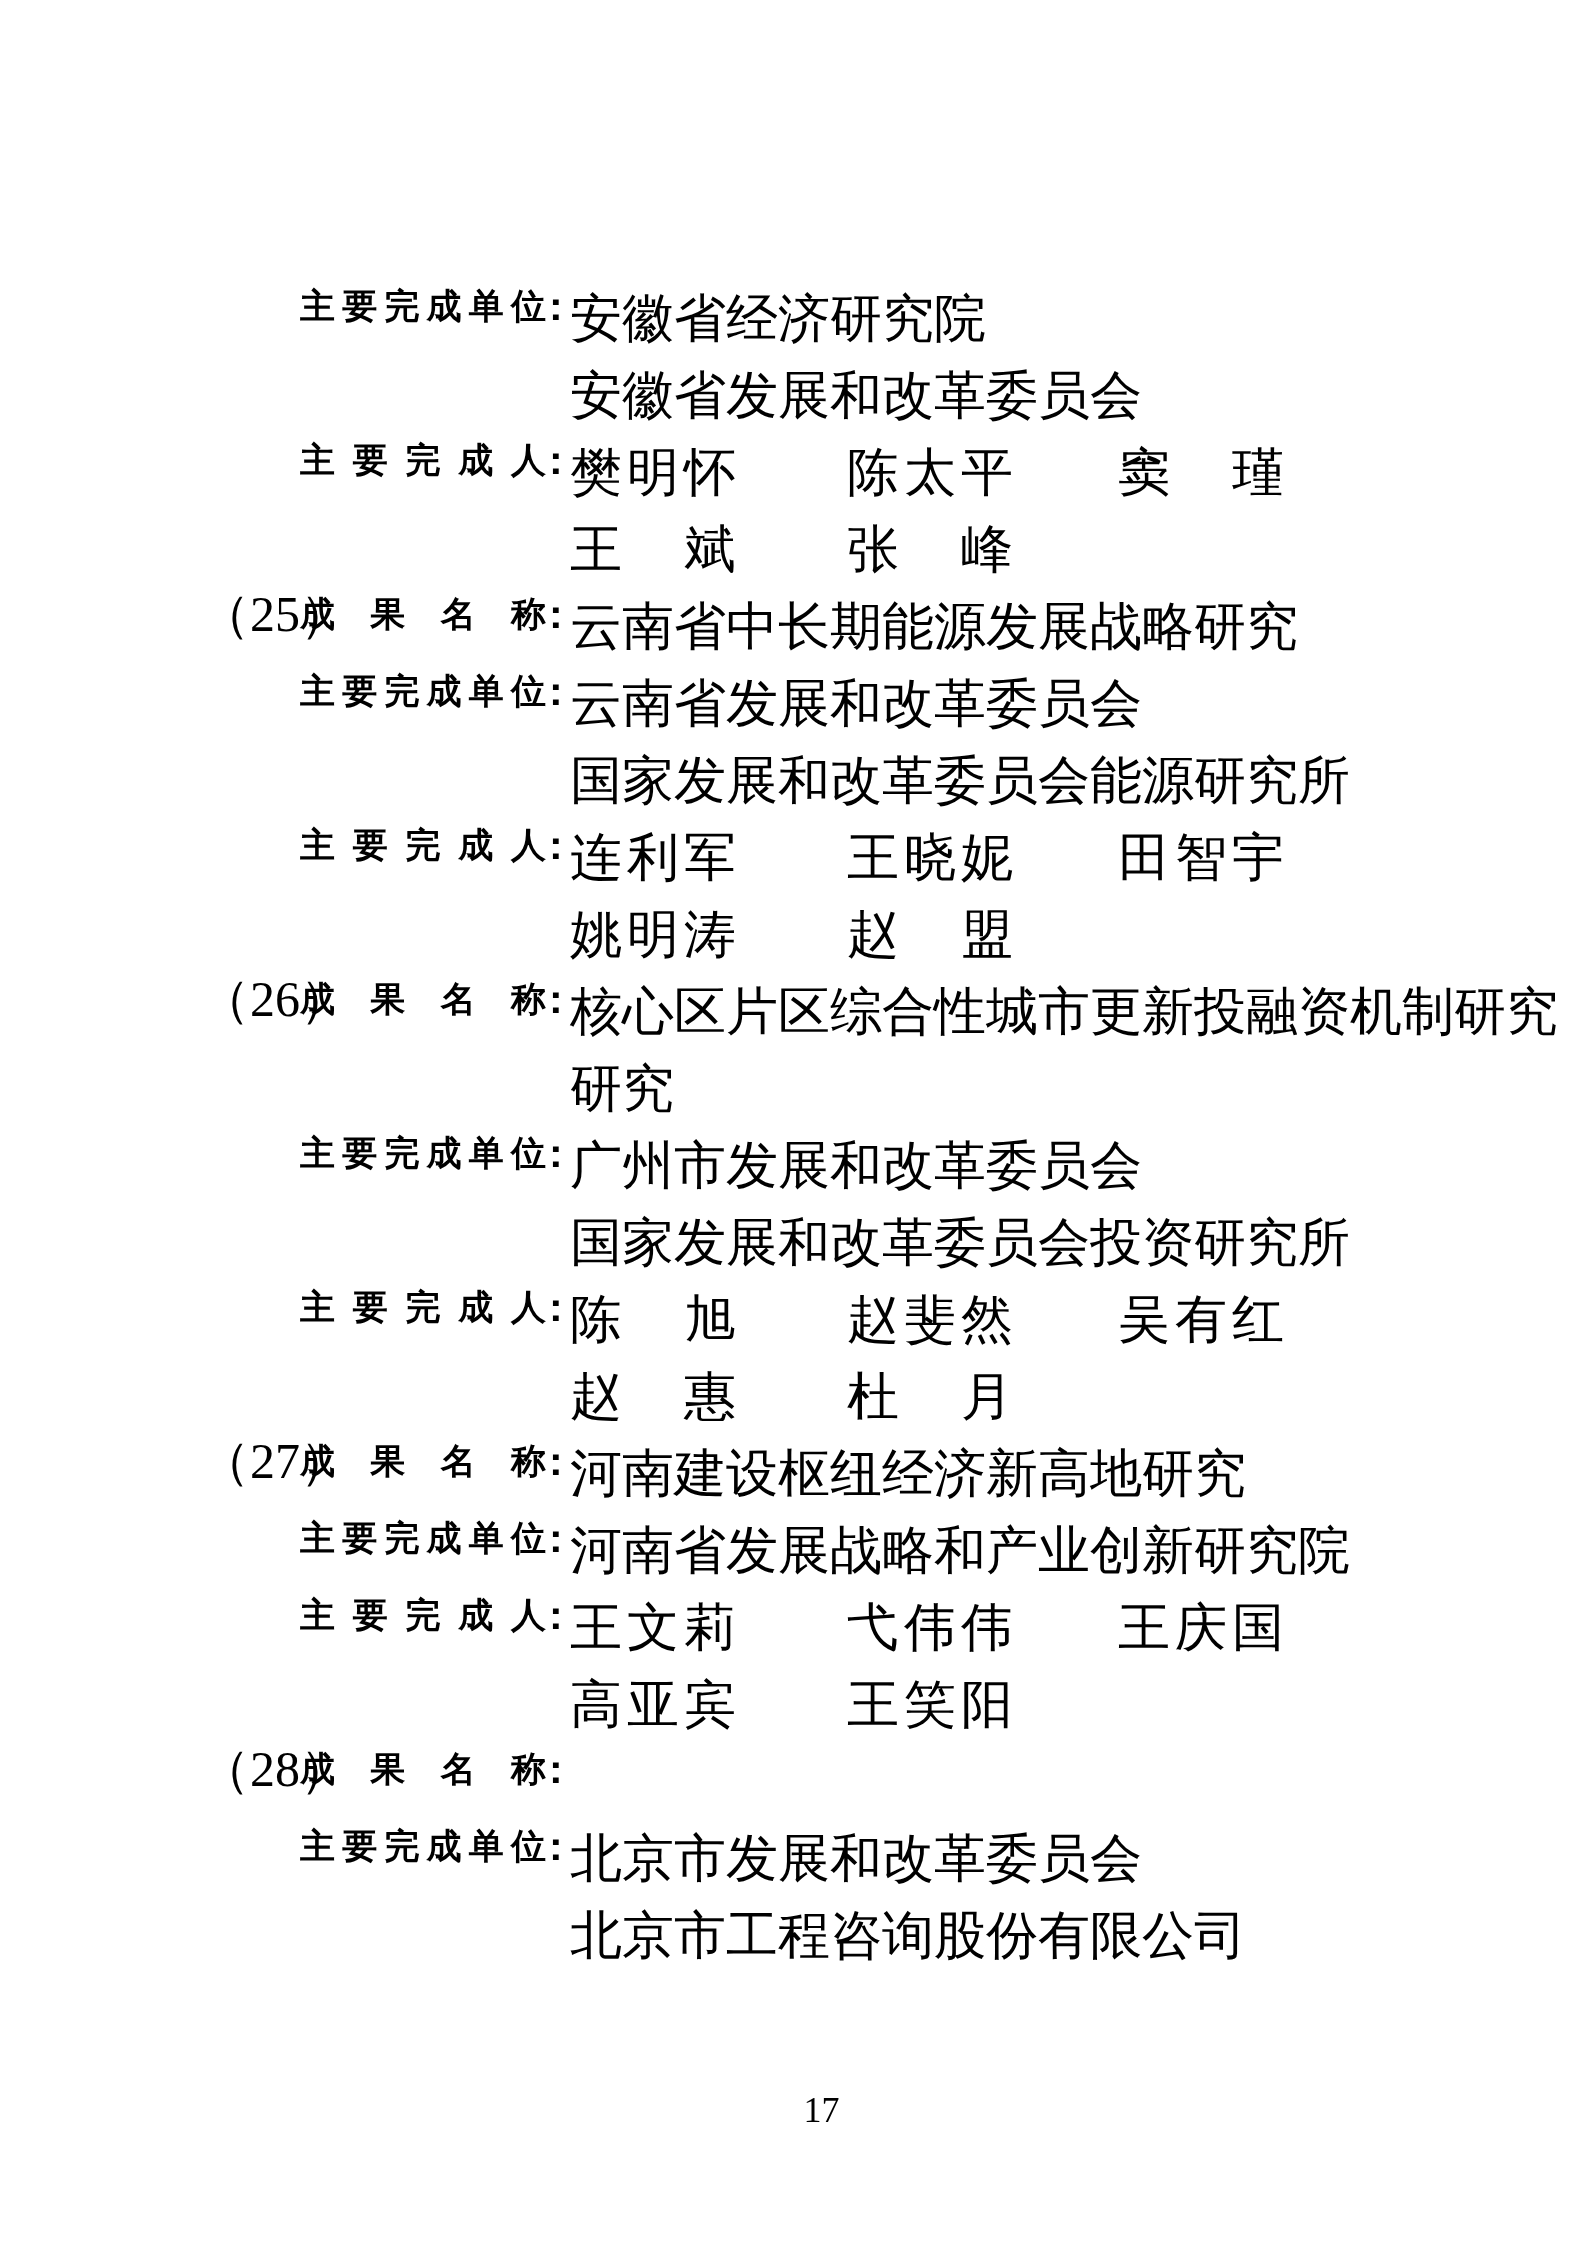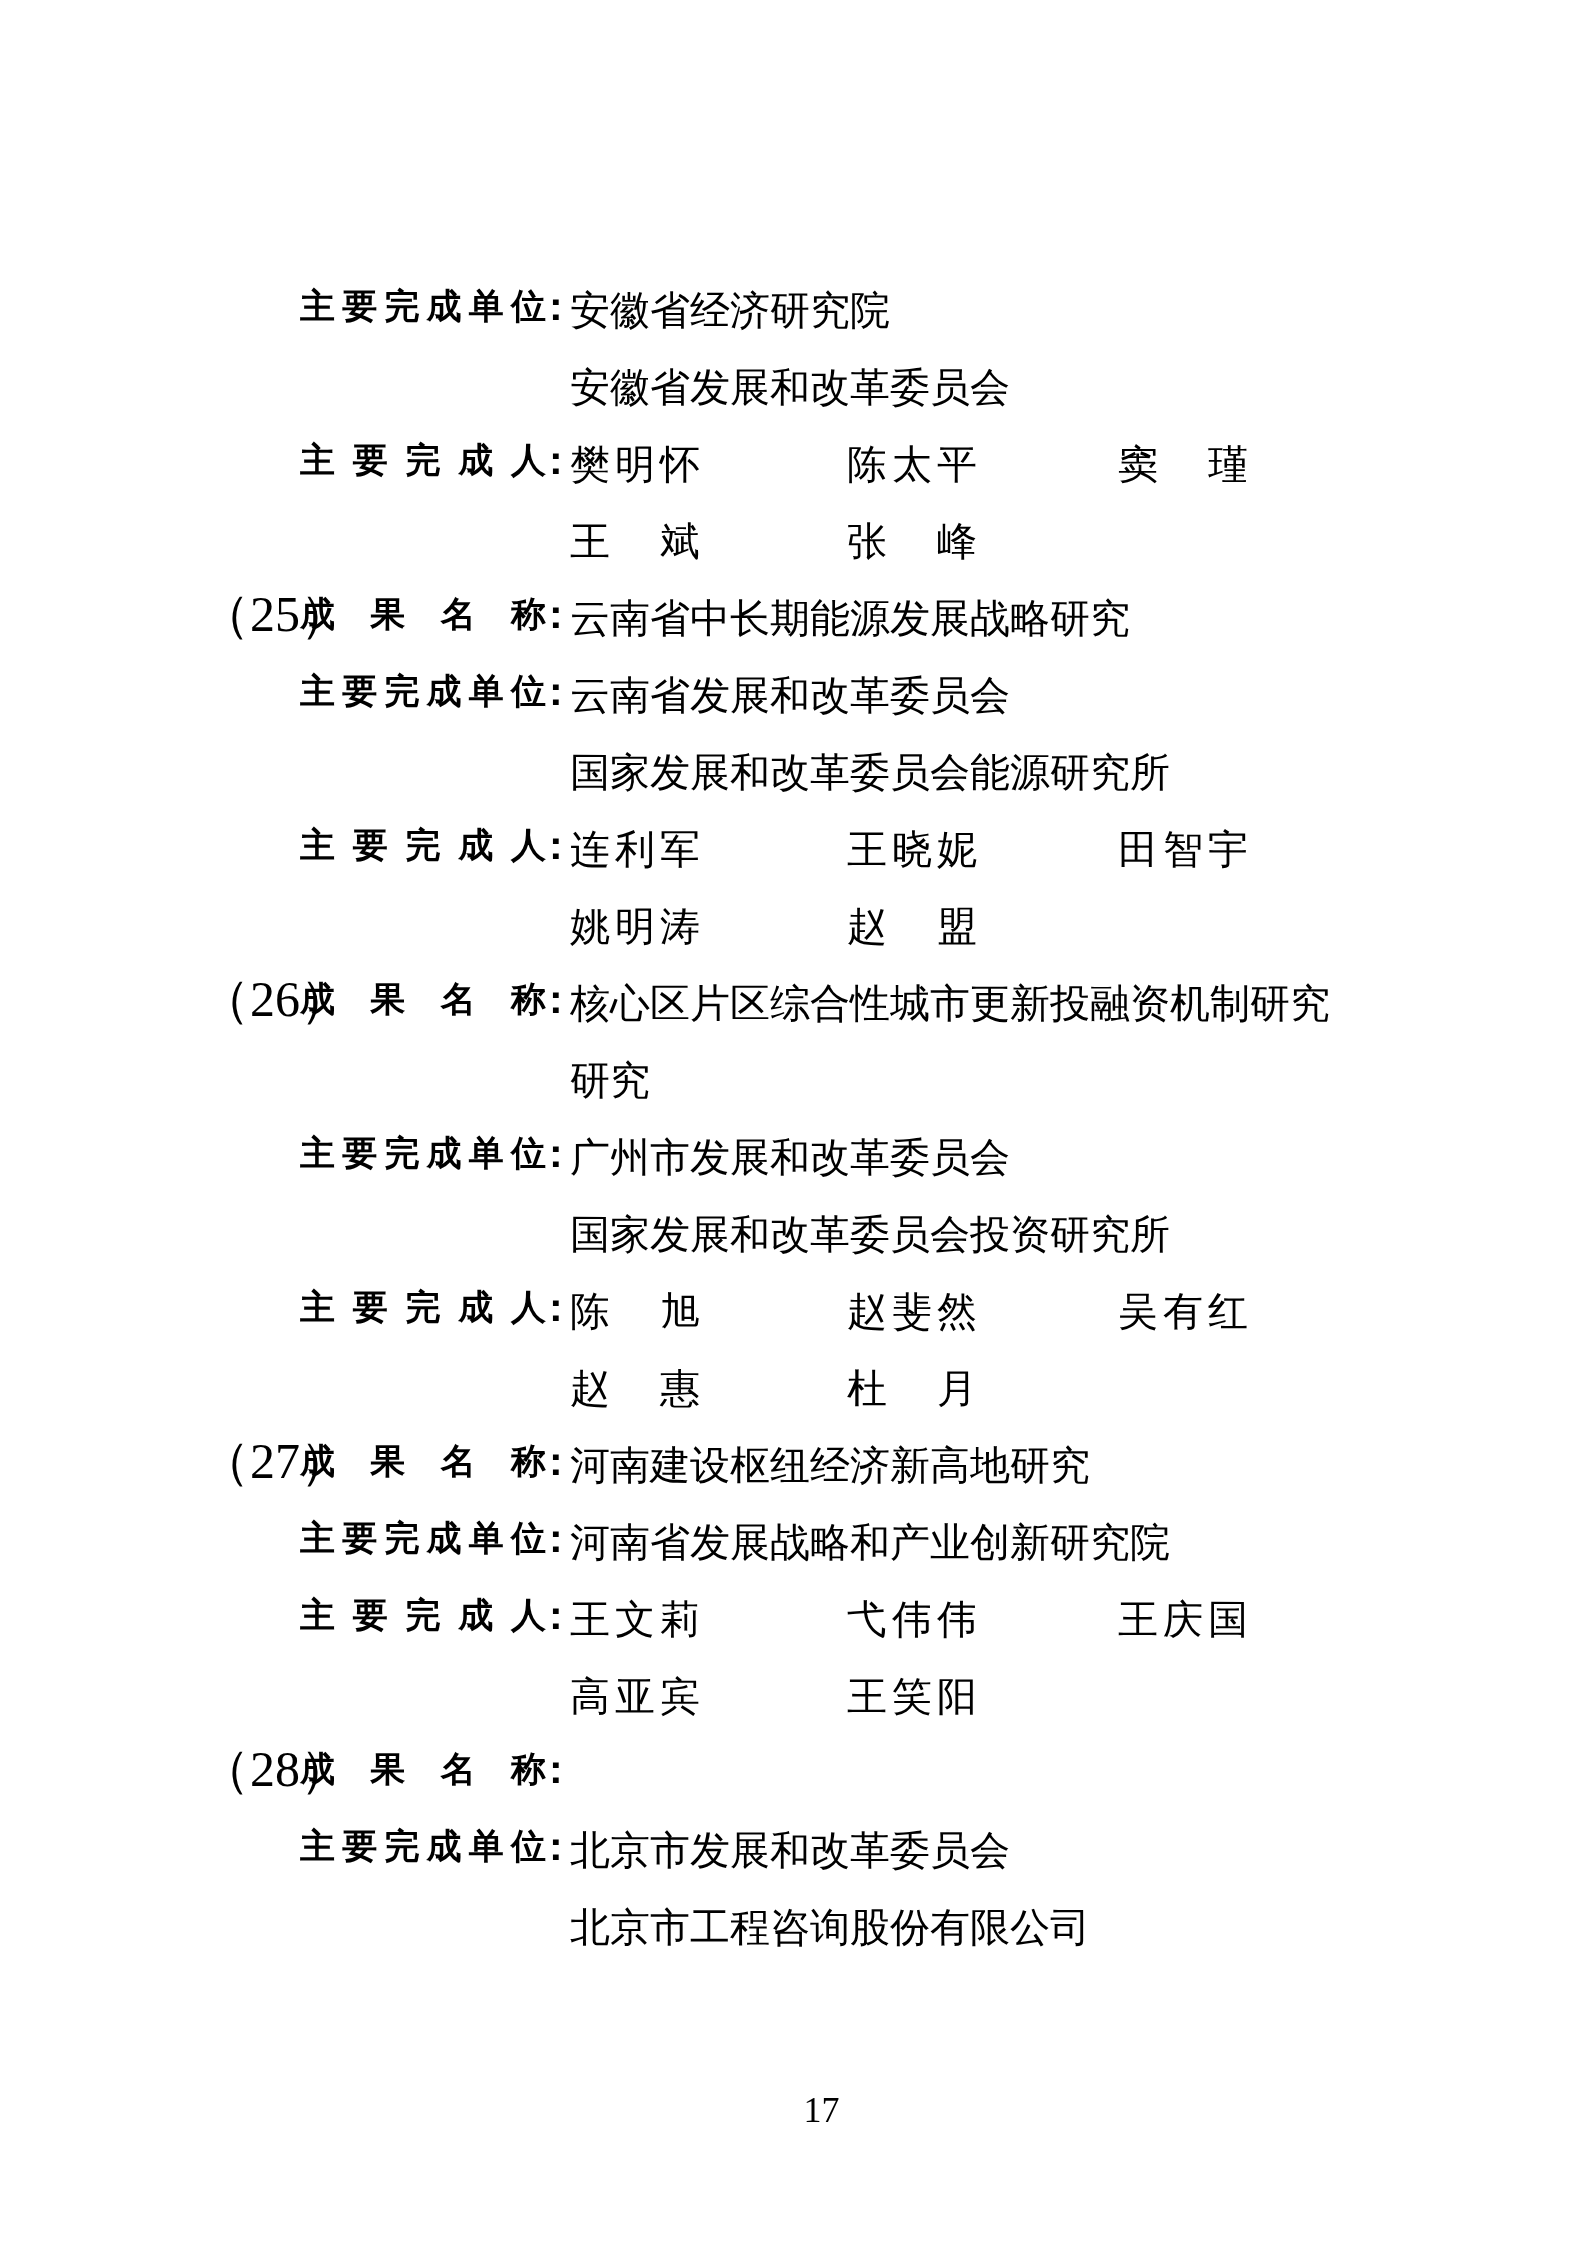--- a/index.html
+++ b/index.html
@@ -34,22 +34,22 @@
     text-align-last:justify;
     -moz-text-align-last:justify;
   }
   .colon{
     position:absolute;left:549px;top:0;
     font-family:"Liberation Sans","DejaVu Sans",sans-serif;
     font-weight:700;
     font-size:41px;
   }
   .value{
-    position:absolute;left:570px;top:4px;
-    font-size:40px;
+    position:absolute;left:570px;top:12px;
+    font-size:52px;
     font-family:"Liberation Serif","DejaVu Serif",serif;
   }
   .name{letter-spacing:5px;}
   .p1{left:570px;}
   .p2{left:847px;}
   .p3{left:1118px;}
   .page-number{
     position:absolute;left:0;top:2080px;
     width:1587px;height:60px;
     line-height:60px;

